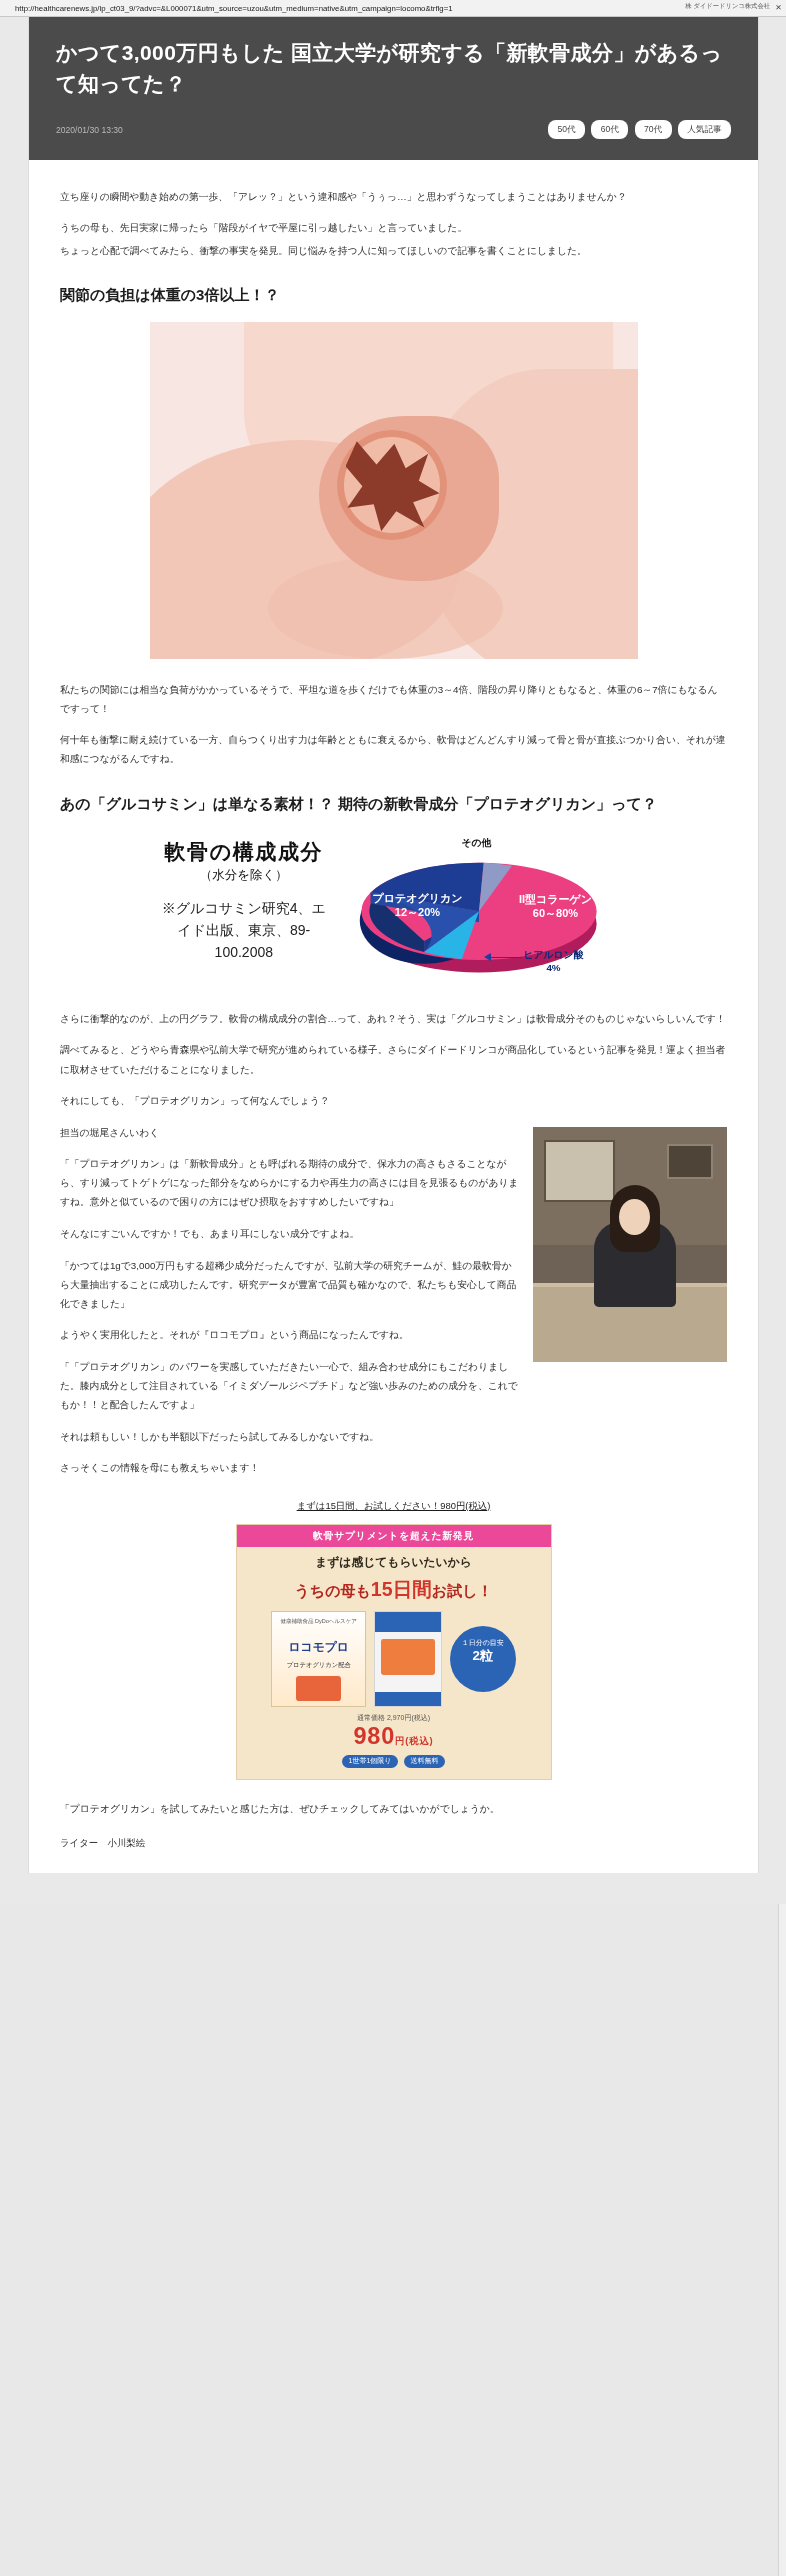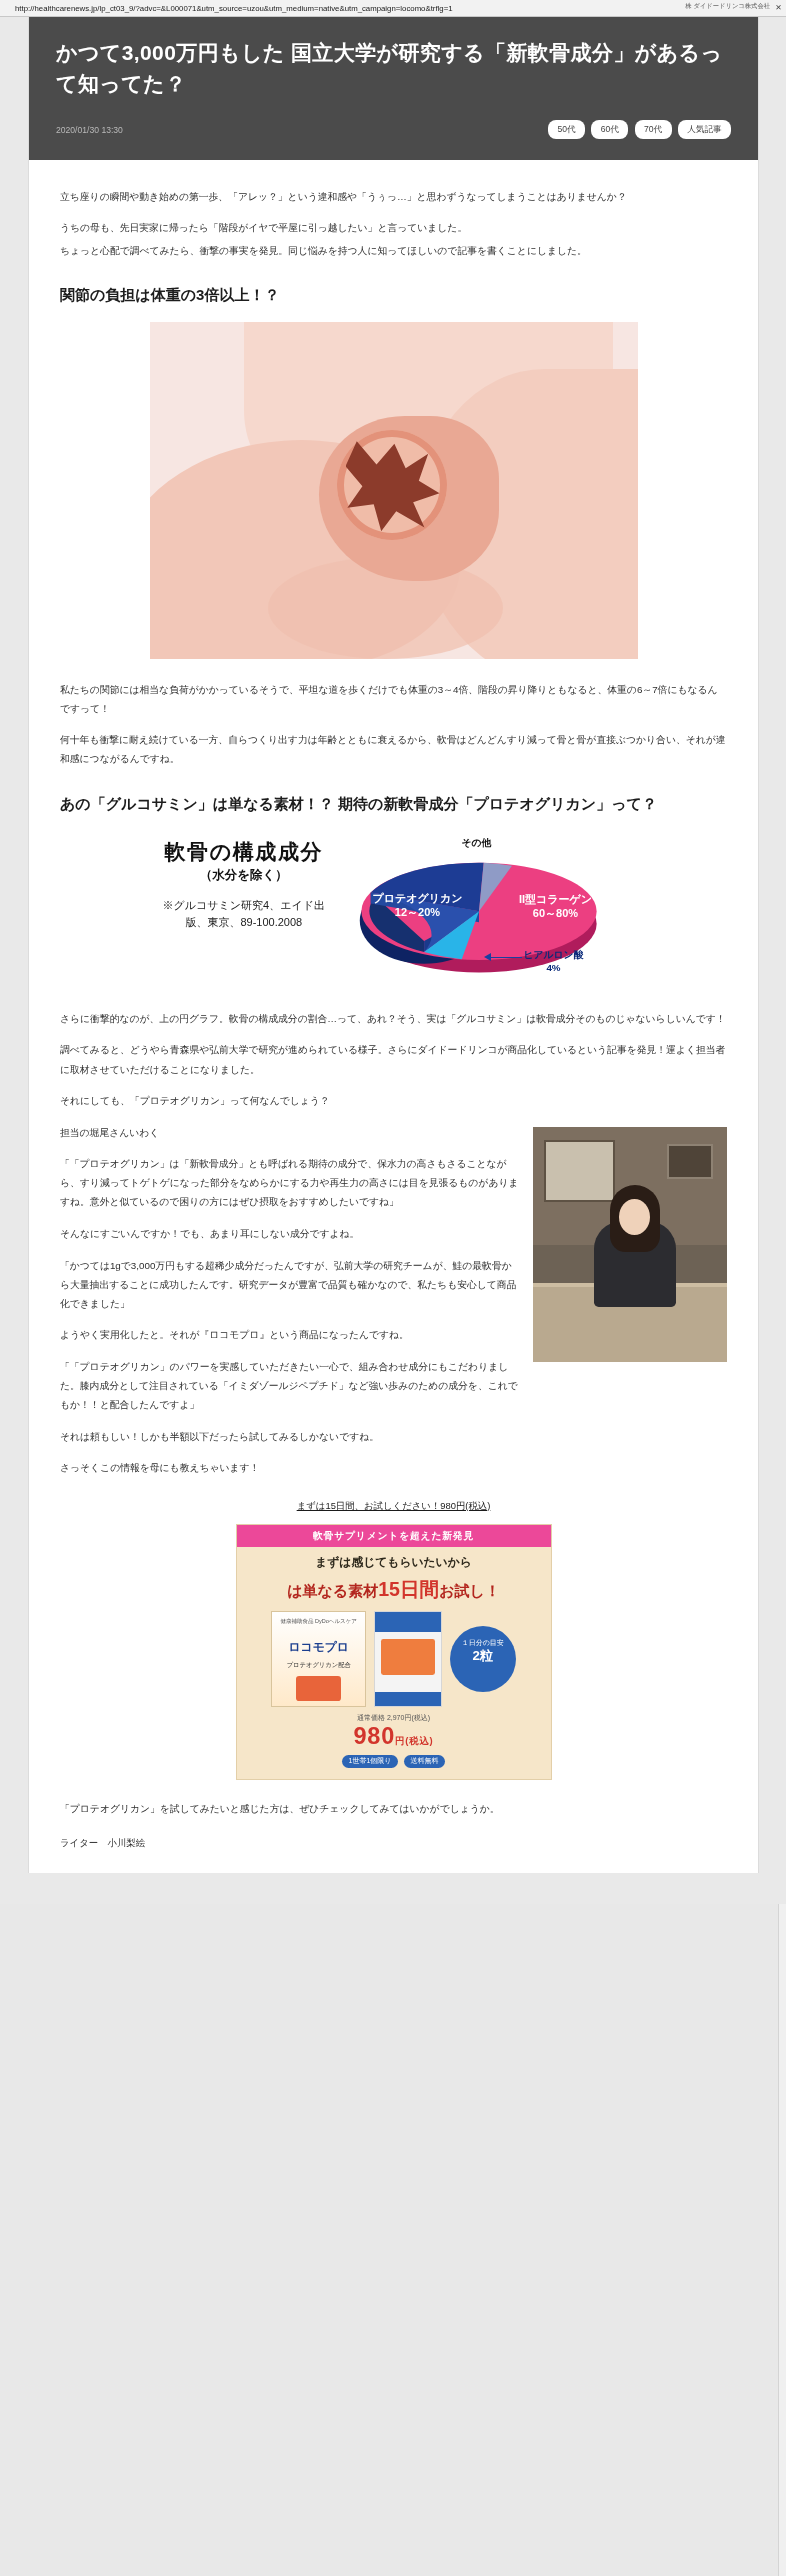--- a/index.html
+++ b/index.html
@@ -217,26 +217,26 @@
   }
   .f2-title1 {
     font-size: 21px;
     font-weight: bold;
     color: #121212;
     letter-spacing: 1.6px;
     line-height: 1.28;
   }
   .f2-title2 {
     font-size: 12.5px;
-    font-weight: bold;
+    font-weight: normal;
     color: #121212;
     margin-top: 1.6px;
   }
   .f2-src {
-    font-size: 11px;
+    font-size: 14px;
     color: #222;
     margin-top: 12.5px;
     line-height: 1.6;
   }
   .f2-pie {
     position: absolute;
     left: 180px;
     top: 4.7px;
     width: 298px;
     height: 153px;
@@ -586,21 +586,21 @@
         <p>さっそくこの情報を母にも教えちゃいます！</p>
 
         <div class="cta-link">
           <a href="#">まずは15日間、お試しください！980円(税込)</a>
         </div>
 
         <div class="banner">
           <div class="b-top">軟骨サプリメントを超えた新発見</div>
           <div class="b-h1">まずは感じてもらいたいから</div>
           <div class="b-h2">
-            <span>は単なる素材</span><em>15日間</em><span>お試し！</span>
+            <span>うちの母も</span><em>15日間</em><span>お試し！</span>
           </div>
           <div class="b-row">
             <div class="b-prod">
               <div class="cap">健康補助食品 DyDoヘルスケア</div>
               <div class="name">ロコモプロ</div>
               <div class="sub">プロテオグリカン配合</div>
               <div class="bottle"></div>
             </div>
             <div class="b-box">
               <div class="bx-top"></div>

